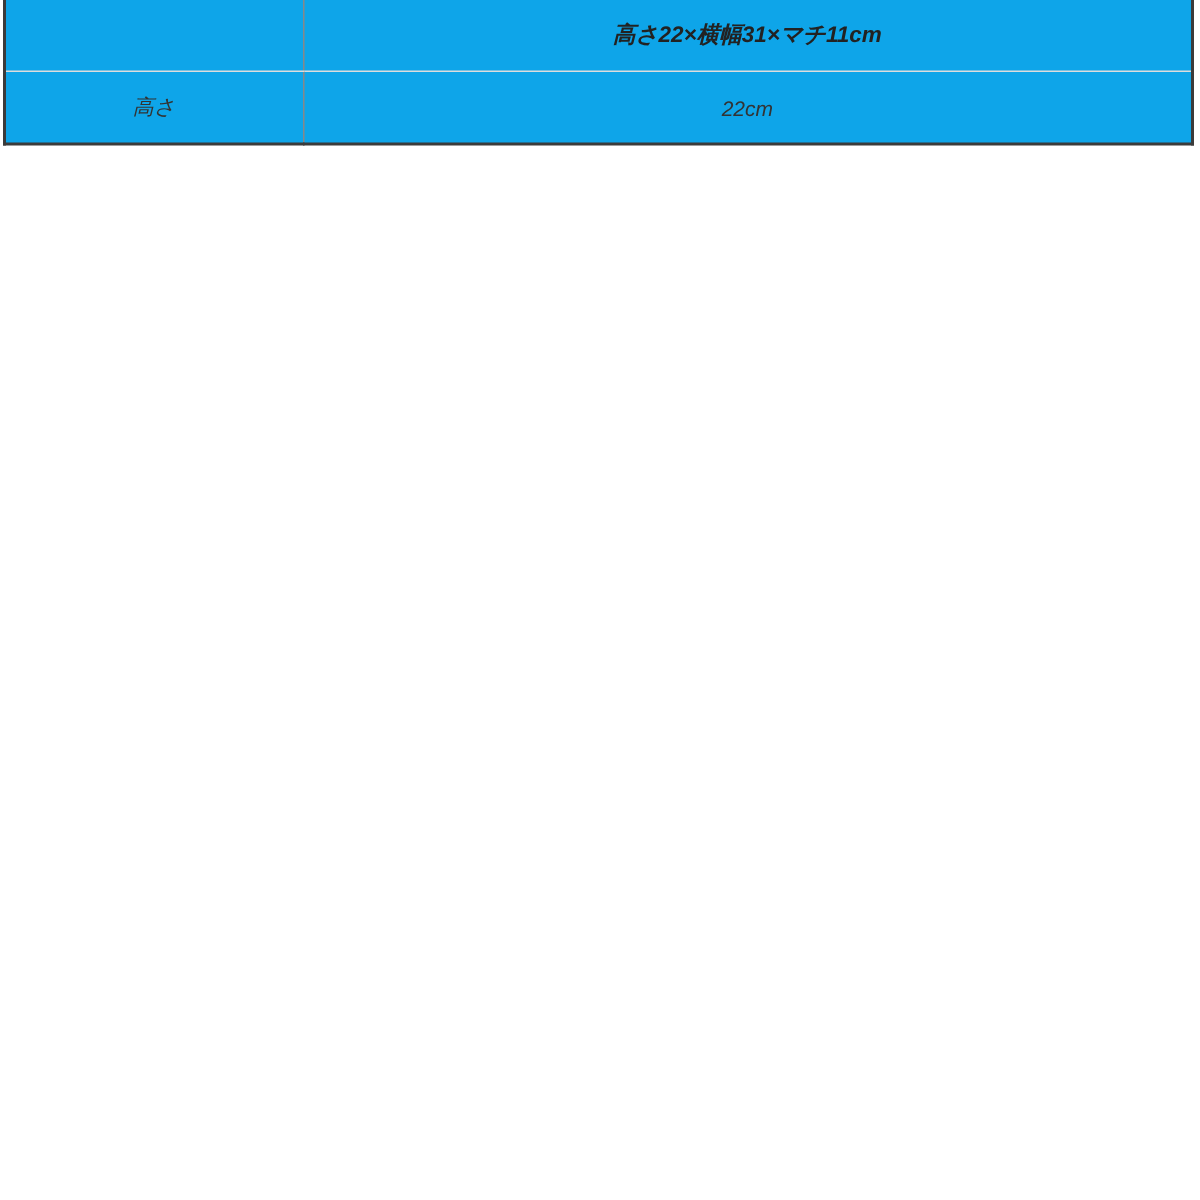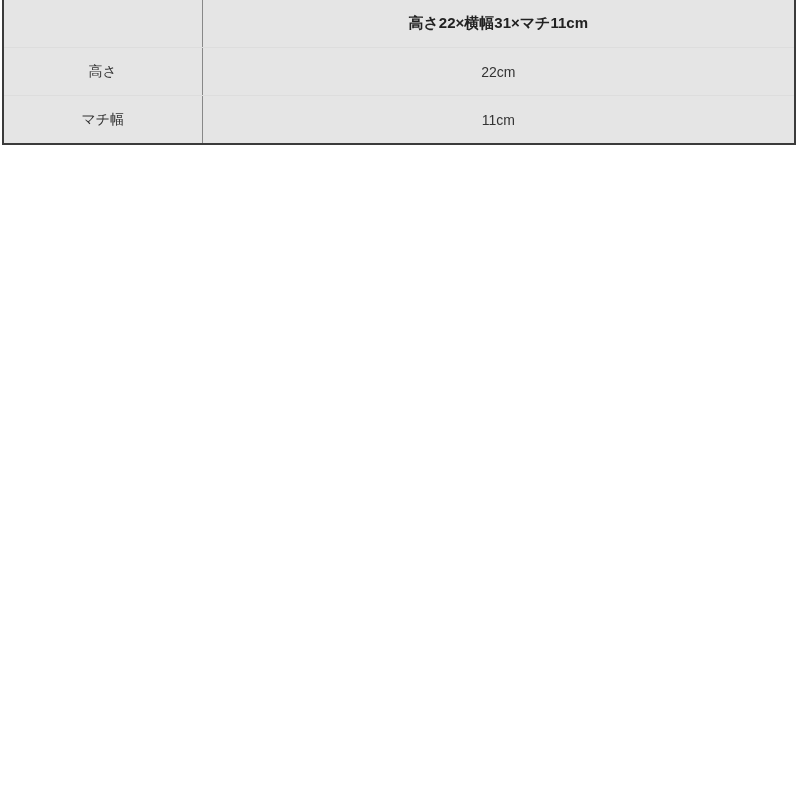--- a/index.html
+++ b/index.html
@@ -34,21 +34,22 @@
   table.spec-table col.value-col { width: 593px; }
   table.spec-table td, table.spec-table th {
     height: 47px;
     padding: 0;
     text-align: center;
     vertical-align: middle;
     font-size: 14px;
     color: #333333;
     border-top: 1px solid #dddddd;
     border-bottom: 1px solid #dddddd;
-    background: #e5e5e5;
+    background: #0ea5e9;
+    font-style: italic;
   }
   table.spec-table tr:first-child td,
   table.spec-table tr:first-child th {
     border-top: none;
   }
   table.spec-table tr:last-child td,
   table.spec-table tr:last-child th {
     border-bottom: none;
   }
   table.spec-table .label-cell {
@@ -74,19 +75,15 @@
     </colgroup>
     <tbody>
       <tr>
         <td class="label-cell"></td>
         <th class="value-cell header-cell">高さ22×横幅31×マチ11cm</th>
       </tr>
       <tr>
         <td class="label-cell">高さ</td>
         <td class="value-cell">22cm</td>
       </tr>
-      <tr>
-        <td class="label-cell">マチ幅</td>
-        <td class="value-cell">11cm</td>
-      </tr>
     </tbody>
   </table>
 </div>
 
 </body></html>

